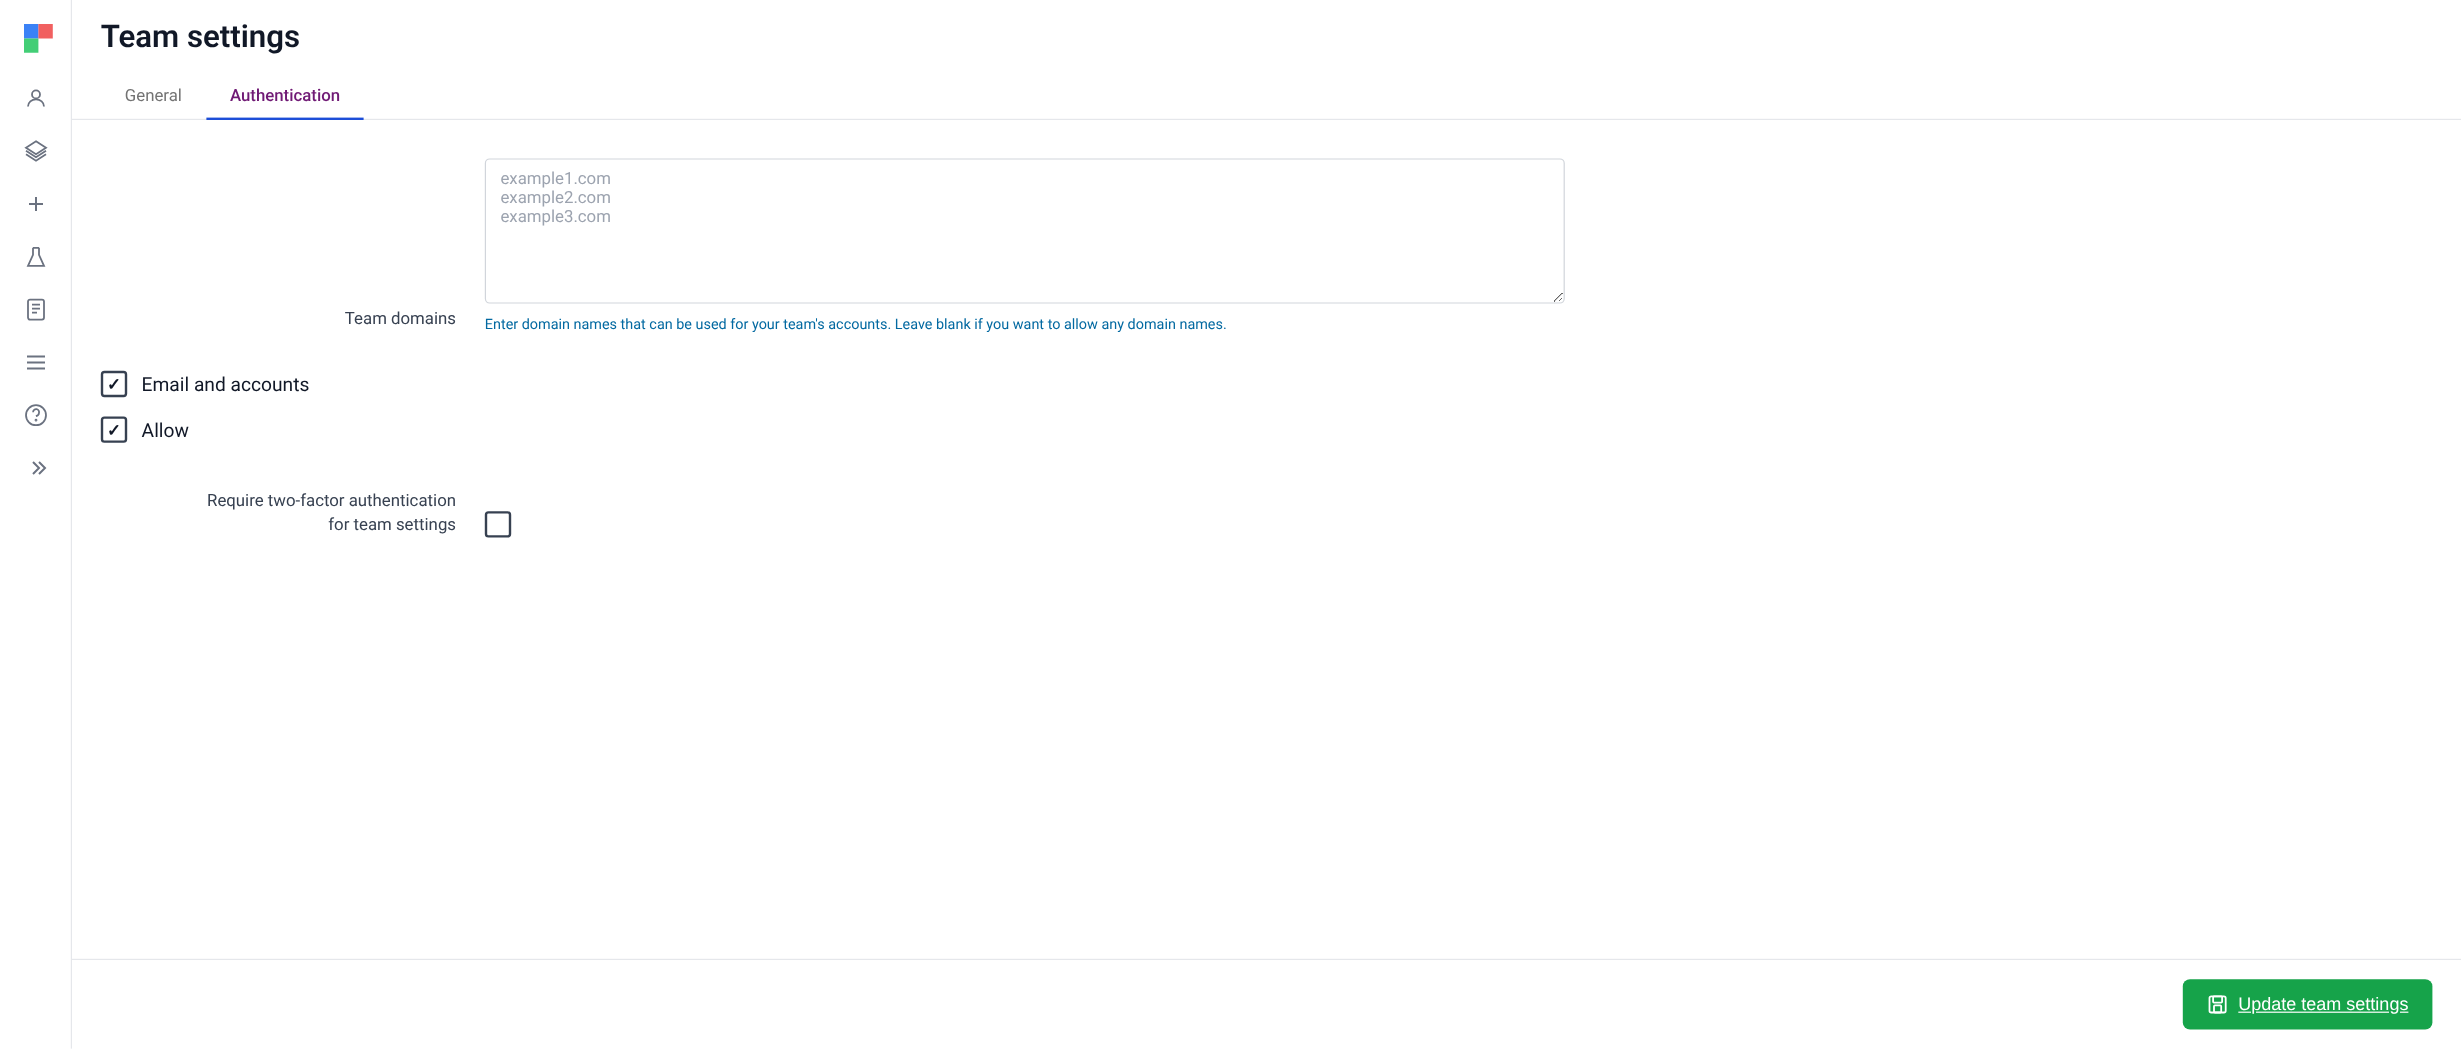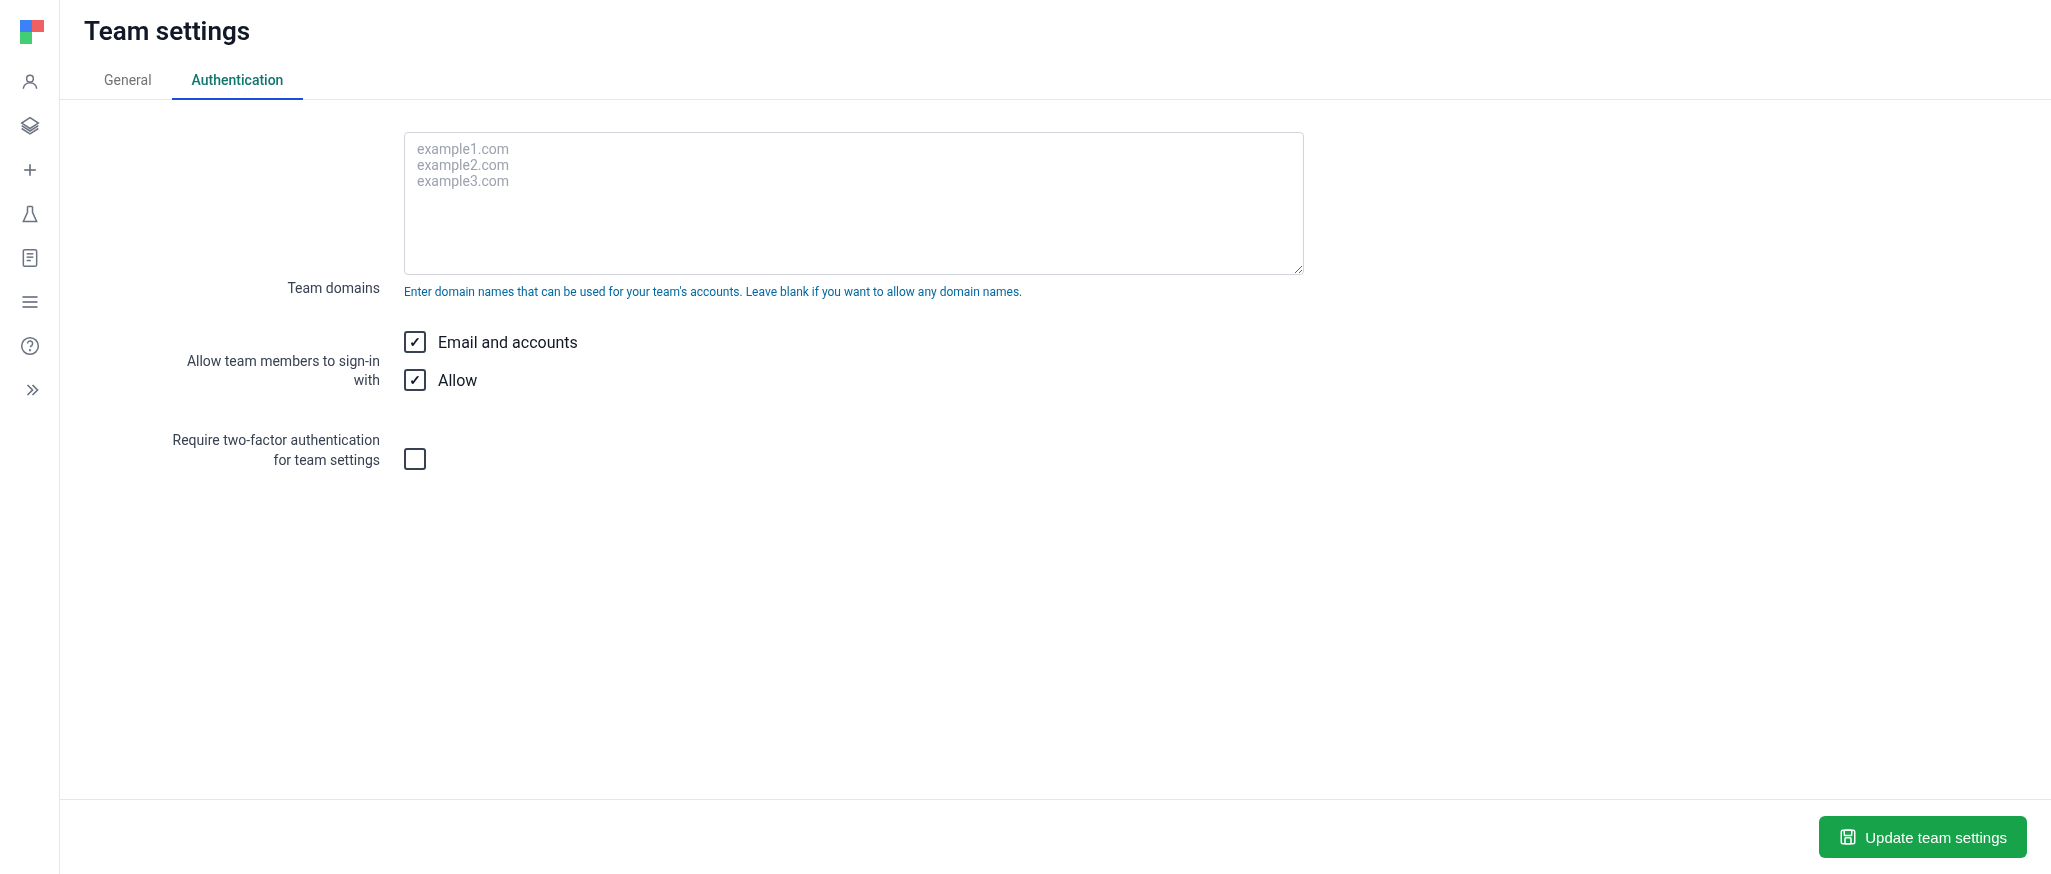--- a/index.html
+++ b/index.html
@@ -59,21 +59,21 @@
     }
     .tab {
       padding: 10px 20px;
       font-size: 14px;
       cursor: pointer;
       border-bottom: 2px solid transparent;
       color: #737373;
       margin-bottom: -1px;
     }
     .tab.active {
-      color: #0f766e;
+      color: #701a75;
       border-bottom: 2px solid #1d4ed8;
       font-weight: 500;
     }
 
     
     .content {
       flex: 1;
       overflow-y: auto;
       padding: 32px 0;
     }
@@ -96,21 +96,21 @@
       line-height: 1.4;
     }
     .form-field {
       flex: 1;
       max-width: 900px;
     }
 
     
     .domain-textarea {
       width: 100%;
-      height: 143px;
+      height: 121px;
       border: 1px solid #d1d5db;
       border-radius: 4px;
       padding: 8px 12px;
       font-size: 14px;
       color: #a16207;
       resize: vertical;
       outline: none;
       font-family: inherit;
     }
     .domain-textarea::placeholder { color: #9ca3af; }
@@ -178,20 +178,21 @@
       color: #fff;
       border: none;
       border-radius: 6px;
       padding: 12px 20px;
       font-size: 15px;
       font-weight: 500;
       cursor: pointer;
       display: flex;
       align-items: center;
       gap: 8px;
+      text-decoration: underline;
     }
     .update-btn svg { width: 18px; height: 18px; }
   </style>
 </head>
 <body>
 
 <nav class="sidebar">
 
   <div class="sidebar-logo">
     <svg viewBox="0 0 36 36" xmlns="http://www.w3.org/2000/svg">
@@ -271,22 +272,20 @@
       <div class="form-label">Team domains</div>
       <div class="form-field">
         <textarea class="domain-textarea" placeholder="example1.com
 example2.com
 example3.com" style=""></textarea>
         <div class="domain-help">Enter domain names that can be used for your team's accounts. Leave blank if you want to allow any domain names.</div>
       </div>
     </div>
 
     <div class="form-row">
-      <div class="form-label" style="white-space:pre-line;">Allow team members to sign-in
-with</div>
       <div class="form-field">
         <div class="checkbox-group">
           <label class="checkbox-item">
             <div class="checkbox-box checked"></div>
             <span class="checkbox-label">Email and accounts</span>
           </label>
           <label class="checkbox-item">
             <div class="checkbox-box checked"></div>
             <span class="checkbox-label">Allow</span>
           </label>

